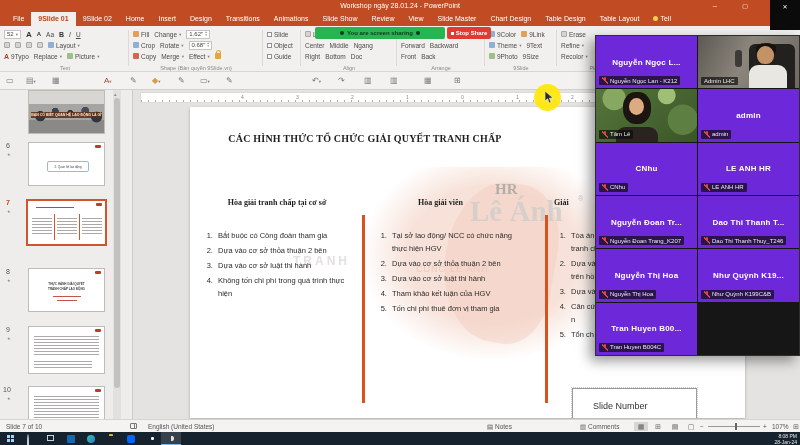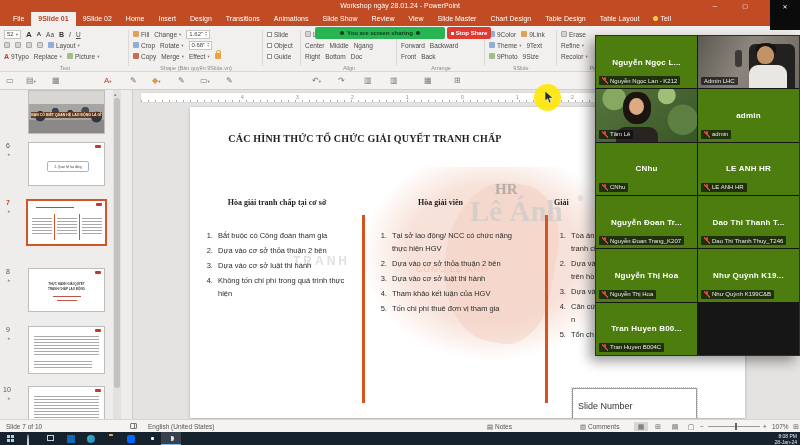--- a/index.html
+++ b/index.html
@@ -77,21 +77,21 @@
     background-image:repeating-linear-gradient(90deg,#ADADAD 0 1px,rgba(0,0,0,0) 1px 7px);
     background-size:100% 3px;background-repeat:no-repeat;background-position:0 7px}
   .rnum{position:absolute;top:1px;font-size:5px;color:#8A8886}
   .slide{left:190px;top:107px;width:555px;height:311px;background:#fff;box-shadow:0 1px 3px rgba(0,0,0,.25);overflow:hidden}
   .sl-title{position:absolute;left:25px;top:26px;width:300px;text-align:center;font-family:"Liberation Serif",serif;font-weight:bold;font-size:10px;color:#1E1E1E;letter-spacing:.2px}
   .colhdr{position:absolute;top:91px;font-family:"Liberation Serif",serif;font-weight:bold;font-size:8px;color:#1E1E1E;text-align:center}
   .collist{position:absolute;top:122px}
   .collist ol{margin:0;padding-left:15px;list-style:decimal}
   .collist li{font-size:7.5px;color:#2B2B2B;line-height:13px;margin-bottom:2px;padding-left:3px}
   .vdiv{position:absolute;top:108px;width:3px;height:188px;background:#D9511F}
-  .snbox{position:absolute;left:382px;top:281px;width:125px;height:35px;border:1px solid #9A9A9A;outline:1px dotted #C8C8C8;font-size:9px;color:#333;display:flex;align-items:center;padding-left:5px}
+  .snbox{position:absolute;left:382px;top:281px;width:125px;height:35px;border:1px solid #9A9A9A;outline:1px dotted #C8C8C8;font-size:9px;color:#333;display:flex;align-items:center;padding-left:20px}
   .wmblob{position:absolute;left:170px;top:60px;width:240px;height:195px;background:radial-gradient(ellipse at 55% 45%,#F6DED4 0 45%,rgba(255,255,255,0) 70%);opacity:.9}
   .wmswoosh{position:absolute;left:255px;top:75px;width:110px;height:160px;background:#F2CDBF;opacity:.45;border-radius:55% 45% 40% 60%;transform:rotate(10deg)}
   .wmhr{position:absolute;left:305px;top:74px;font-family:"Liberation Serif",serif;font-weight:bold;font-size:15px;color:#A8A6A4;opacity:.85}
   .wmbrand{position:absolute;left:280px;top:88px;font-family:"Liberation Serif",serif;font-weight:bold;font-size:29px;color:#CFCDCB;opacity:.8}
   .wmreg{position:absolute;left:388px;top:88px;font-size:7px;color:#C9C7C5}
   .wmf1{position:absolute;left:103px;top:147px;font-size:12px;font-weight:bold;letter-spacing:3px;color:#DEDCDA;opacity:.85}
   .wmf2{position:absolute;left:226px;top:157px;font-size:9px;font-weight:normal;letter-spacing:1px;color:#EFC4B4;opacity:.9}
 
   
   .status{left:0;top:419px;width:800px;height:13px;background:#F4F3F2;border-top:1px solid #D6D4D2;font-size:6.5px;color:#555}
@@ -121,21 +121,21 @@
   .tzalo{width:8px;height:8px;background:#0068FF;border-radius:2px}
   .tzoom{width:8px;height:8px;background:#2D8CFF;border-radius:50%;position:relative}
   .tzoom::after{content:"";position:absolute;left:2px;top:2.5px;width:3px;height:3px;background:#fff;border-radius:1px}
   .tppt{width:8px;height:8px;background:#C5472A;border-radius:1px;position:relative}
   .tppt::after{content:"";position:absolute;left:1.5px;top:1.5px;width:3px;height:5px;background:rgba(255,255,255,.85);border-radius:0 2px 2px 0}
   .tppt-hl{position:absolute;left:161px;top:0;width:20px;height:13px;background:rgba(255,255,255,.14);border-bottom:1px solid #76B9ED}
   .tclock{position:absolute;right:3px;top:1px;text-align:right;color:#E8E8E8;font-size:5px;line-height:6px}
 
   
   .zoomwin{left:595px;top:35px;width:205px;height:321px;background:#161616;z-index:50;box-shadow:-5px 5px 12px rgba(0,0,0,.4);border:1px solid #2E2E2E;display:grid;grid-template-columns:1fr 1fr;grid-template-rows:repeat(6,1fr);gap:1px;padding:0}
-  .ztile{position:relative;background:#4d7c0f;overflow:hidden}
+  .ztile{position:relative;background:#6d28d9;overflow:hidden}
   .ztile.speaking{outline:2px solid #BCCB49;outline-offset:-2px}
   .zname{position:absolute;inset:0;display:flex;align-items:center;justify-content:center;font-weight:bold;font-size:8px;color:#FFF;letter-spacing:.2px;white-space:nowrap}
   .zlabel{position:absolute;left:3px;bottom:3px;display:flex;align-items:center;gap:2px;background:rgba(12,12,12,.68);padding:1px 3px;font-size:6px;color:#EBEBEB;border-radius:1px;white-space:nowrap;max-width:95%;overflow:hidden}
   .zmic{position:relative;width:6px;height:7px;flex:none}
   .zmic::before{content:"";position:absolute;left:2px;top:0;width:2px;height:4px;background:#D6493F;border-radius:1px}
   .zmic::after{content:"";position:absolute;left:0;top:0;width:6px;height:7px;background:linear-gradient(45deg,rgba(0,0,0,0) 44%,#D6493F 46%,#D6493F 56%,rgba(0,0,0,0) 58%)}
   .cam{position:absolute;inset:0}
   .cam-admin{background:linear-gradient(115deg,#5D5952 0%,#8B857C 45%,#6E6962 100%)}
   .cam-admin .chair{position:absolute;left:50%;top:16%;width:46%;height:84%;background:#23211F;border-radius:6px 6px 0 0}
   .cam-admin .hair{position:absolute;left:57%;top:14%;width:20px;height:10px;background:#17120E;border-radius:50% 50% 0 0}

